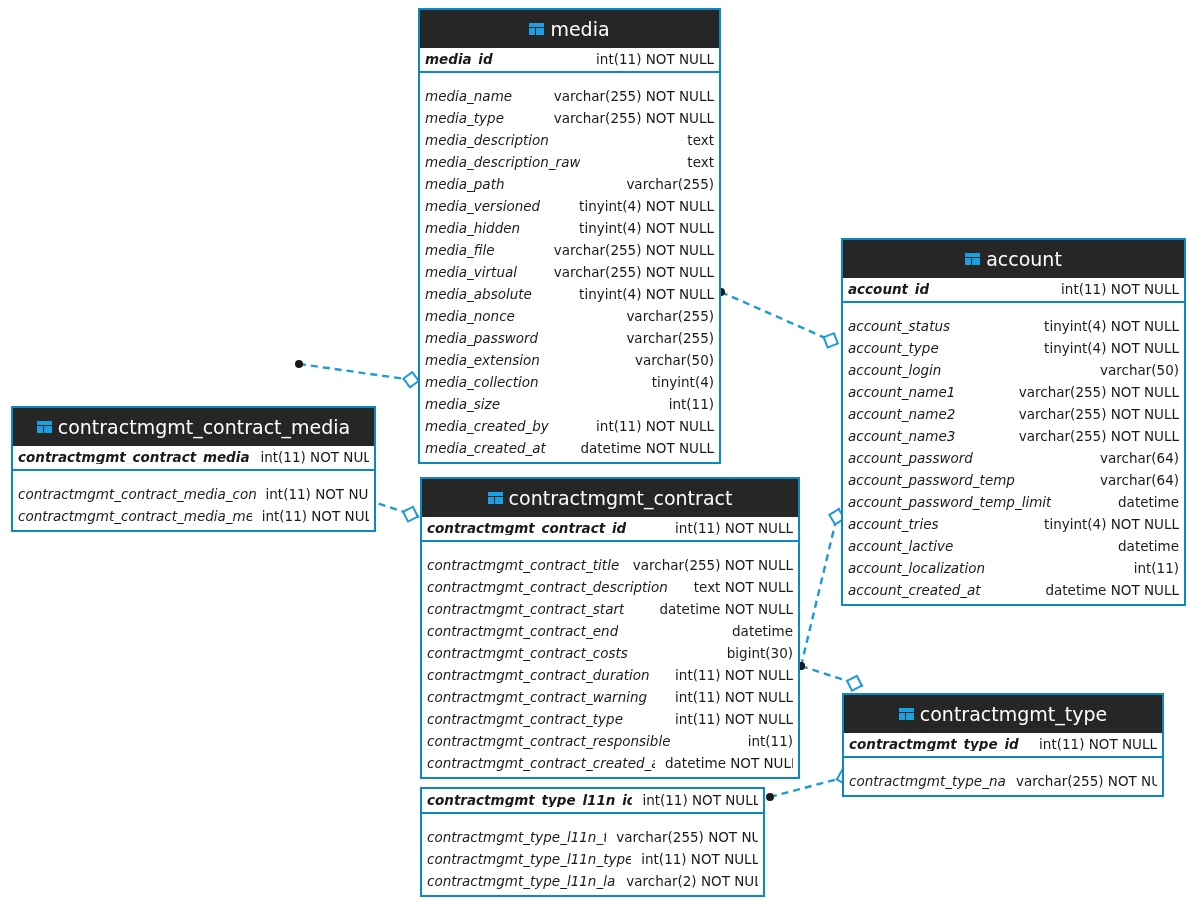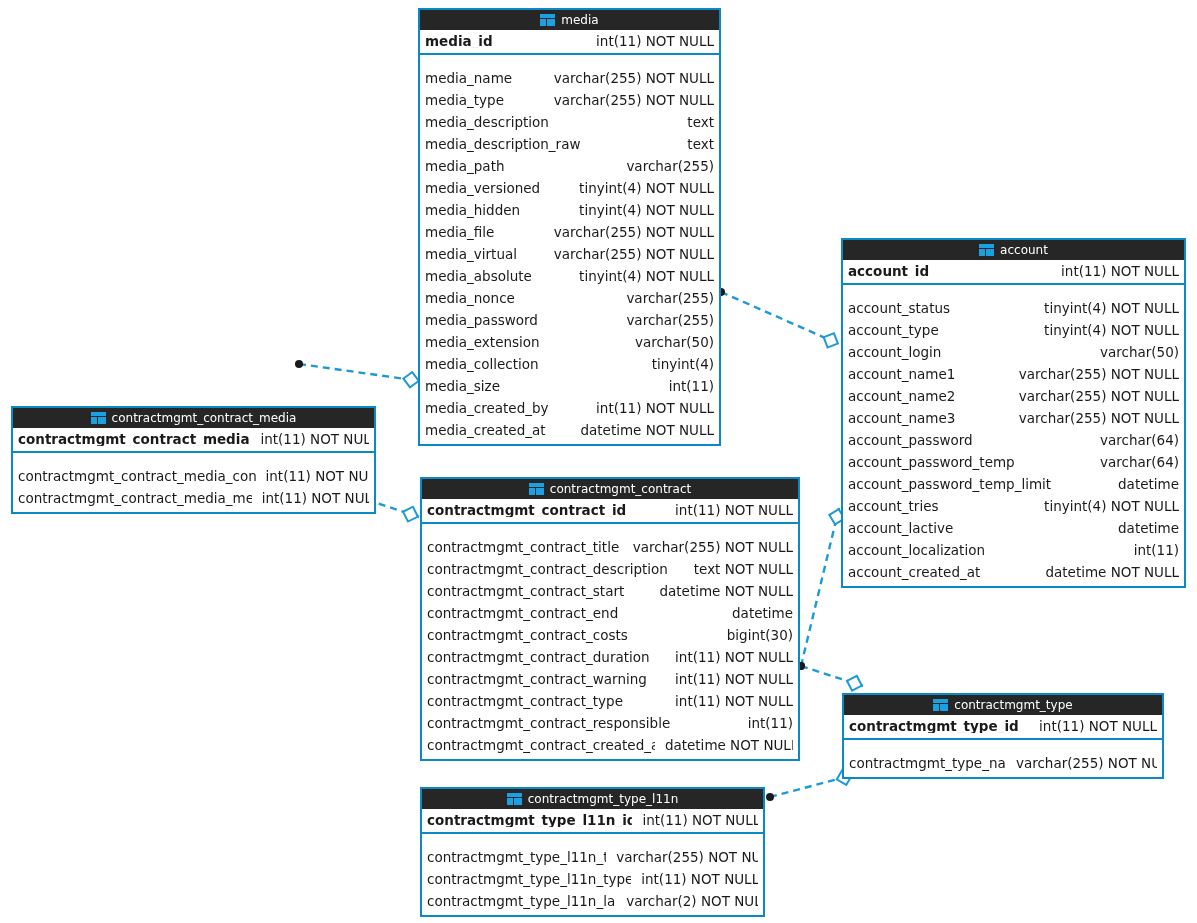--- a/index.html
+++ b/index.html
@@ -37,23 +37,23 @@
     position: absolute;
     box-sizing: border-box;
     border: 2px solid #0c88c4;
     background: #ffffff;
     z-index: 2;
   }
 
   .entity-header {
     background: #262626;
     color: #ffffff;
-    font-size: 12px;
+    font-size: 19px;
     line-height: 1;
-    height: 20px;
+    height: 38px;
     display: flex;
     align-items: center;
     justify-content: center;
     gap: 6px;
     box-sizing: border-box;
     padding: 0 6px;
     white-space: nowrap;
   }
 
   .table-icon {
@@ -100,20 +100,21 @@
   }
   .attr-row.pk-row {
     height: 25px;
   }
   .attr-row.pk-row .attr-name {
     font-weight: bold;
   }
   .attr-name {
     text-align: right;
     overflow: hidden;
+    font-style: italic;
   }
   .attr-type {
     text-align: left;
     margin-left: 10px;
     overflow: hidden;
   }
   .attrs-body {
     padding-top: 13px;
     padding-bottom: 2px;
   }
@@ -401,28 +402,20 @@
           <span class="attr-type">int(11) NOT NULL</span>
         </div>
         <div class="attrs-body">
           <div class="attr-row">
             <span class="attr-name">contractmgmt_type_name</span>
             <span class="attr-type">varchar(255) NOT NULL</span>
           </div>
         </div>
       </div>
       <div class="entity" style="left: 420px; top: 787px; width: 345px;">
-        <div class="entity-header">
-          <span class="table-icon">
-            <span class="ti-top"></span>
-            <span class="ti-bl"></span>
-            <span class="ti-br"></span>
-          </span>
-          <span>contractmgmt_type_l11n</span>
-        </div>
         <div class="attr-row pk-row">
           <span class="attr-name">contractmgmt_type_l11n_id</span>
           <span class="attr-type">int(11) NOT NULL</span>
         </div>
         <div class="attrs-body">
           <div class="attr-row">
             <span class="attr-name">contractmgmt_type_l11n_title</span>
             <span class="attr-type">varchar(255) NOT NULL</span>
           </div>
           <div class="attr-row">

